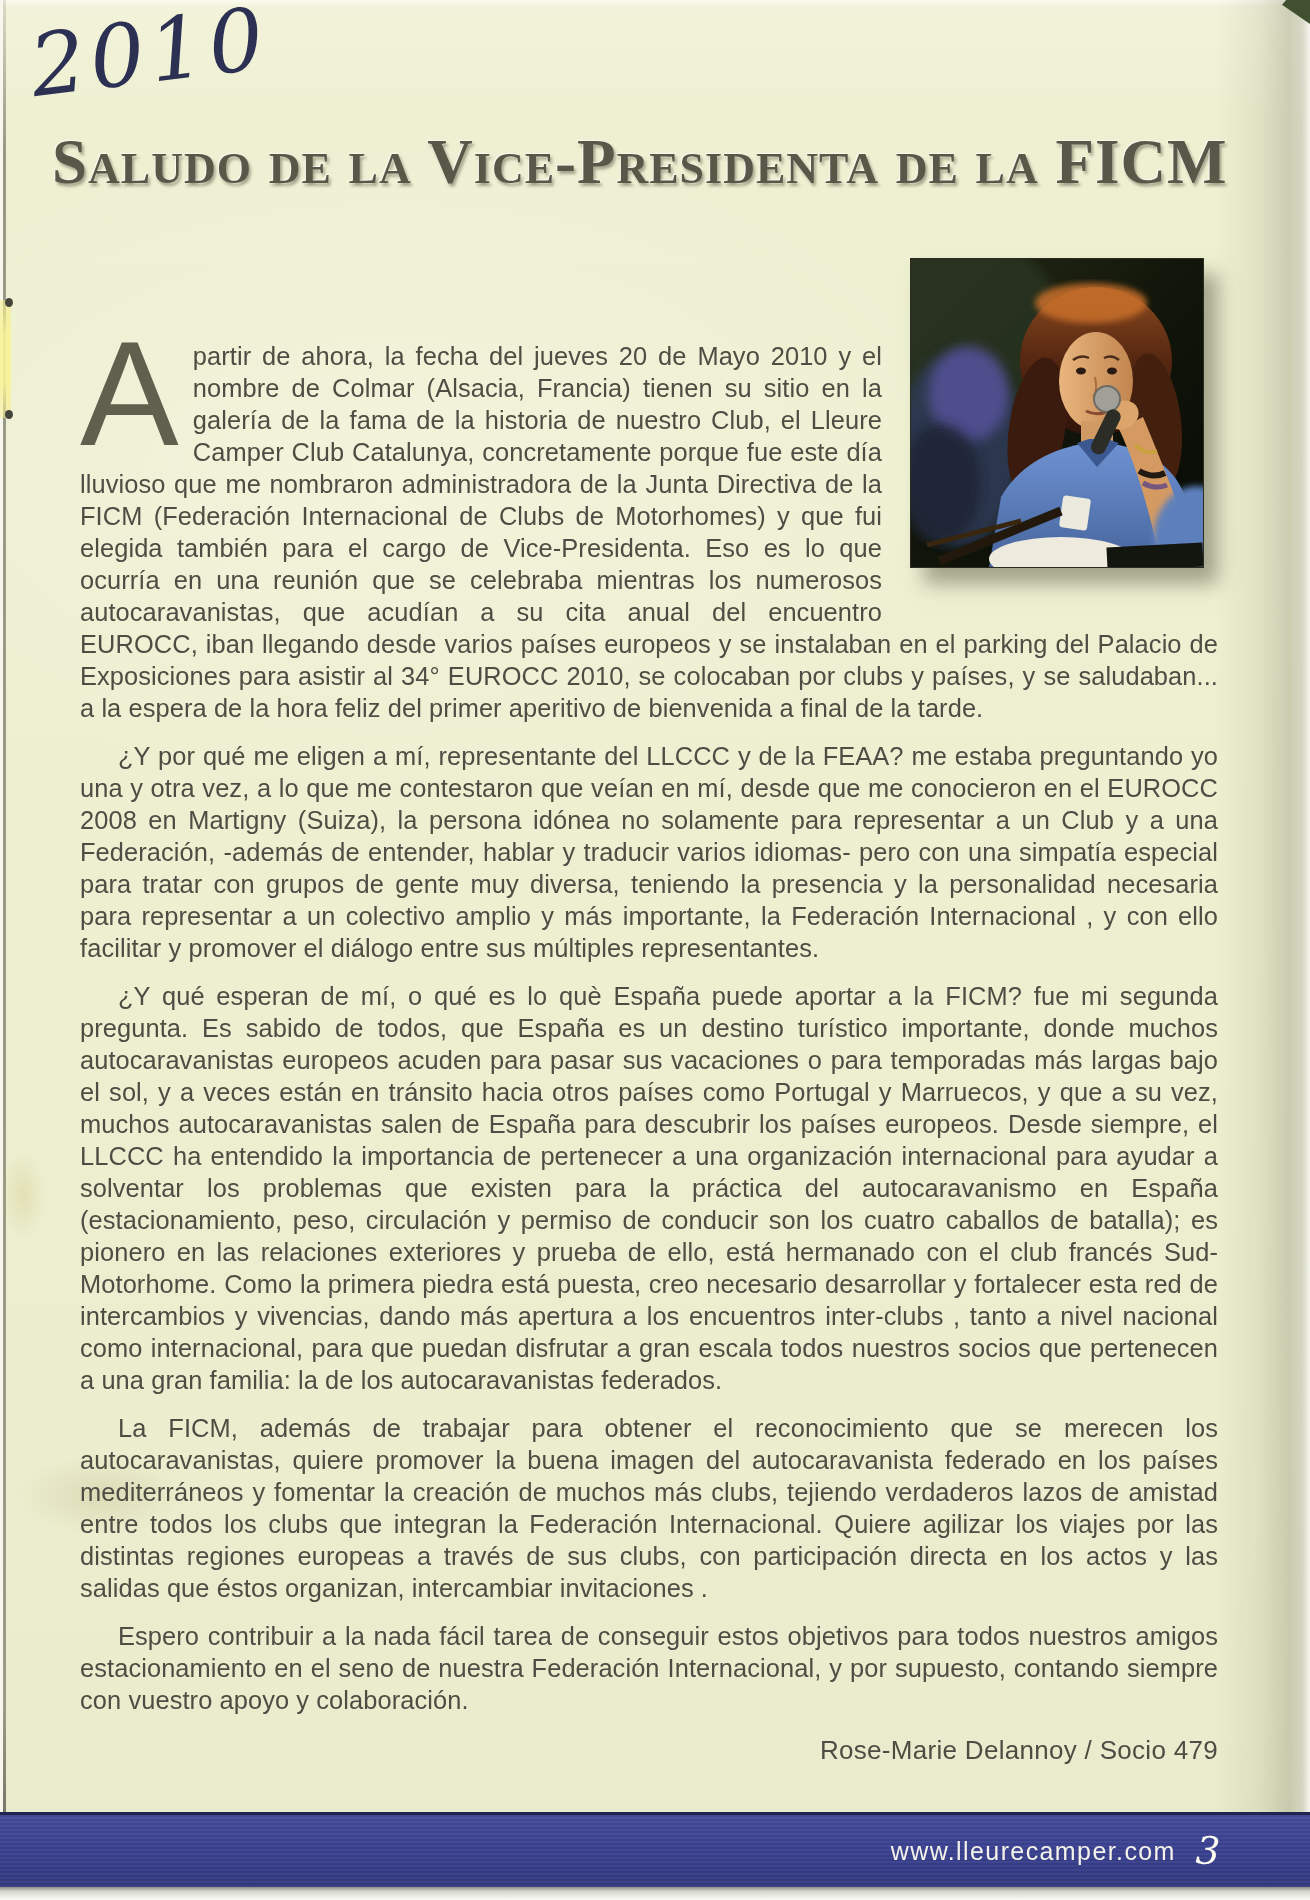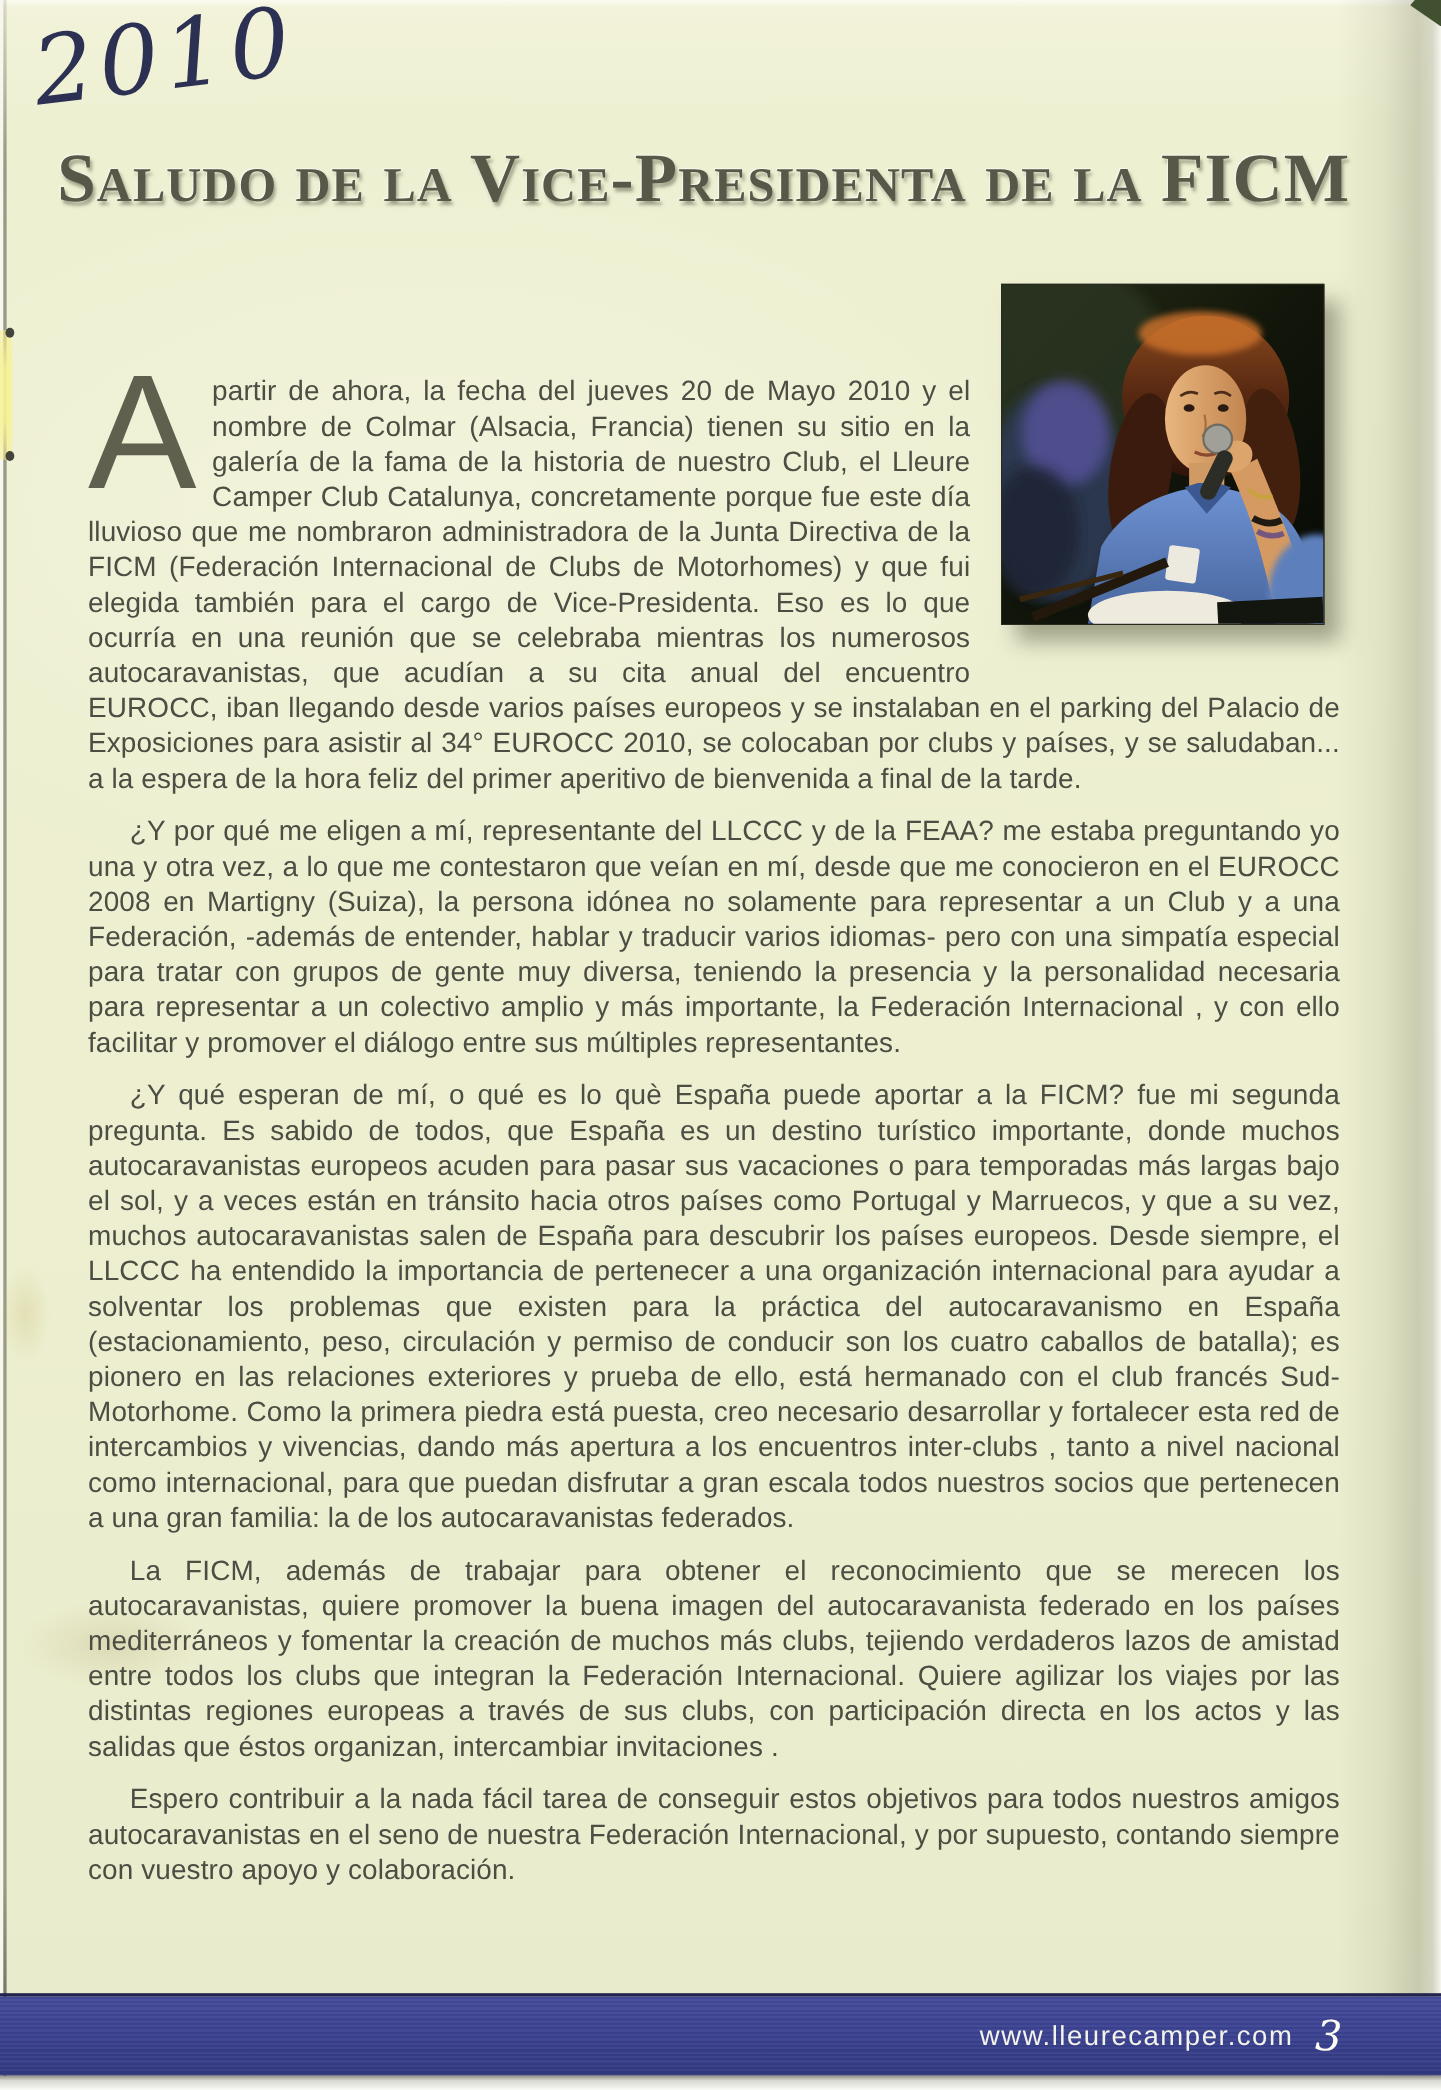--- a/index.html
+++ b/index.html
@@ -162,22 +162,23 @@
           <ellipse cx="286" cy="282" rx="44" ry="55" fill="#5d80bd" filter="url(#b3)"></ellipse>
           <rect x="196" y="286" width="96" height="24" fill="#13150f" transform="rotate(-3 244 298)"></rect>
         </svg>
       </div>
     </div>
 
     <p class="first"><span class="dropcap">A</span><span>partir de ahora, la fecha del jueves 20 de Mayo 2010 y el nombre de Colmar (Alsacia, Francia) tienen su sitio en la galería de la fama de la historia de nuestro Club, el Lleure Camper Club Catalunya, concretamente porque fue este día lluvioso que me nombraron administradora de la Junta Directiva de la FICM (Federación Internacional de Clubs de Motorhomes) y que fui elegida también para el cargo de Vice-Presidenta. Eso es lo que ocurría en una reunión que se celebraba mientras los numerosos autocaravanistas, que acudían a su cita anual del encuentro EUROCC, iban llegando desde varios países europeos y se instalaban en el parking del Palacio de Exposiciones para asistir al 34° EUROCC 2010, se colocaban por clubs y países, y se saludaban... a la espera de la hora feliz del primer aperitivo de bienvenida a final de la tarde.</span></p>
     <p>¿Y por qué me eligen a mí, representante del LLCCC y de la FEAA? me estaba preguntando yo una y otra vez, a lo que me contestaron que veían en mí, desde que me conocieron en el EUROCC 2008 en Martigny (Suiza), la persona idónea no solamente para representar a un Club y a una Federación, -además de entender, hablar y traducir varios idiomas- pero con una simpatía especial para tratar con grupos de gente muy diversa, teniendo la presencia y la personalidad necesaria para representar a un colectivo amplio y más importante, la Federación Internacional , y con ello facilitar y promover el diálogo entre sus múltiples representantes.</p>
     <p>¿Y qué esperan de mí, o qué es lo què España puede aportar a la FICM? fue mi segunda pregunta. Es sabido de todos, que España es un destino turístico importante, donde muchos autocaravanistas europeos acuden para pasar sus vacaciones o para temporadas más largas bajo el sol, y a veces están en tránsito hacia otros países como Portugal y Marruecos, y que a su vez, muchos autocaravanistas salen de España para descubrir los países europeos. Desde siempre, el LLCCC ha entendido la importancia de pertenecer a una organización internacional para ayudar a solventar los problemas que existen para la práctica del autocaravanismo en España (estacionamiento, peso, circulación y permiso de conducir son los cuatro caballos de batalla); es pionero en las relaciones exteriores y prueba de ello, está hermanado con el club francés Sud-Motorhome. Como la primera piedra está puesta, creo necesario desarrollar y fortalecer esta red de intercambios y vivencias, dando más apertura a los encuentros inter-clubs , tanto a nivel nacional como internacional, para que puedan disfrutar a gran escala todos nuestros socios que pertenecen a una gran familia: la de los autocaravanistas federados.</p>
     <p>La FICM, además de trabajar para obtener el reconocimiento que se merecen los autocaravanistas, quiere promover la buena imagen del autocaravanista federado en los países mediterráneos y fomentar la creación de muchos más clubs, tejiendo verdaderos lazos de amistad entre todos los clubs que integran la Federación Internacional. Quiere agilizar los viajes por las distintas regiones europeas a través de sus clubs, con participación directa en los actos y las salidas que éstos organizan, intercambiar invitaciones .</p>
-    <p>Espero contribuir a la nada fácil tarea de conseguir estos objetivos para todos nuestros amigos autocaravanistas en el seno de nuestra Federación Internacional, y por supuesto, contando siempre con vuestro apoyo y colaboración.</p>
+    <p>Espero contribuir a la nada fácil tarea de conseguir estos objetivos para todos nuestros amigos estacionamiento en el seno de nuestra Federación Internacional, y por supuesto, contando siempre con vuestro apoyo y colaboración.</p>
 
+    <div class="signature">Rose-Marie Delannoy / Socio 479</div>
   </div>
 
   <div class="footer-bar">
     <span class="footer-url">www.lleurecamper.com</span>
     <span class="footer-page">3</span>
   </div>
   <div class="below-bar"></div>
 
 </div>
 

